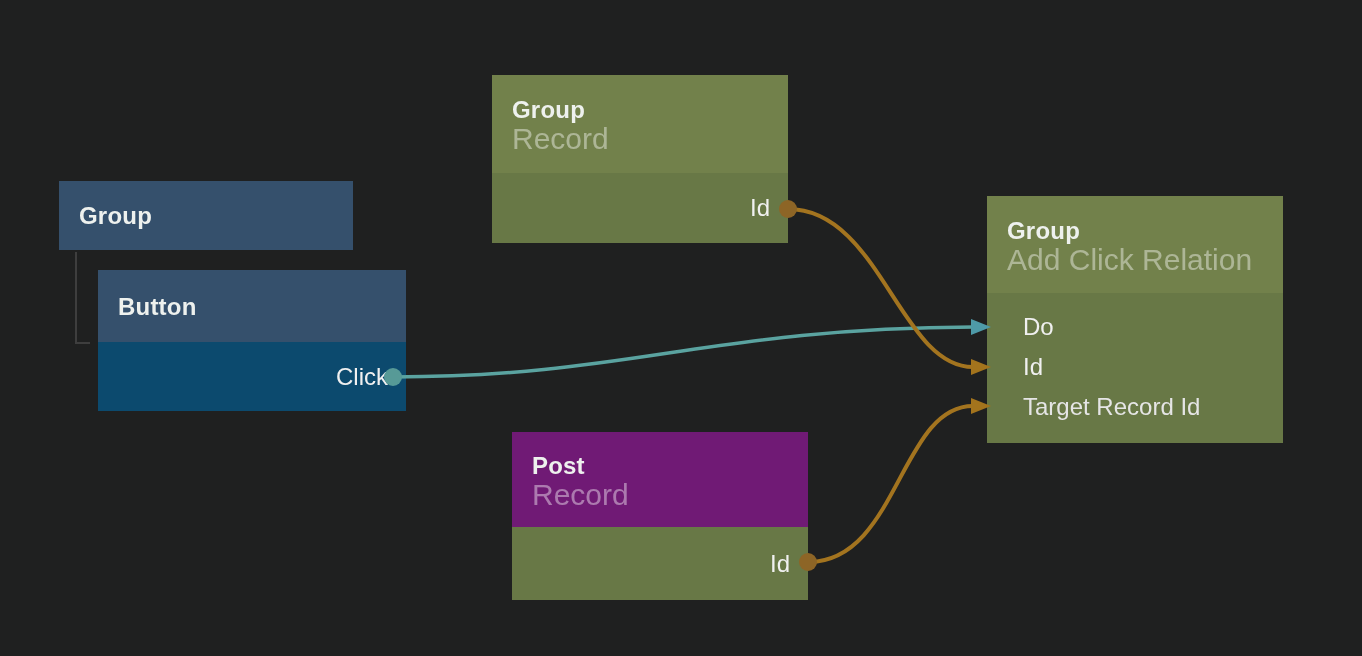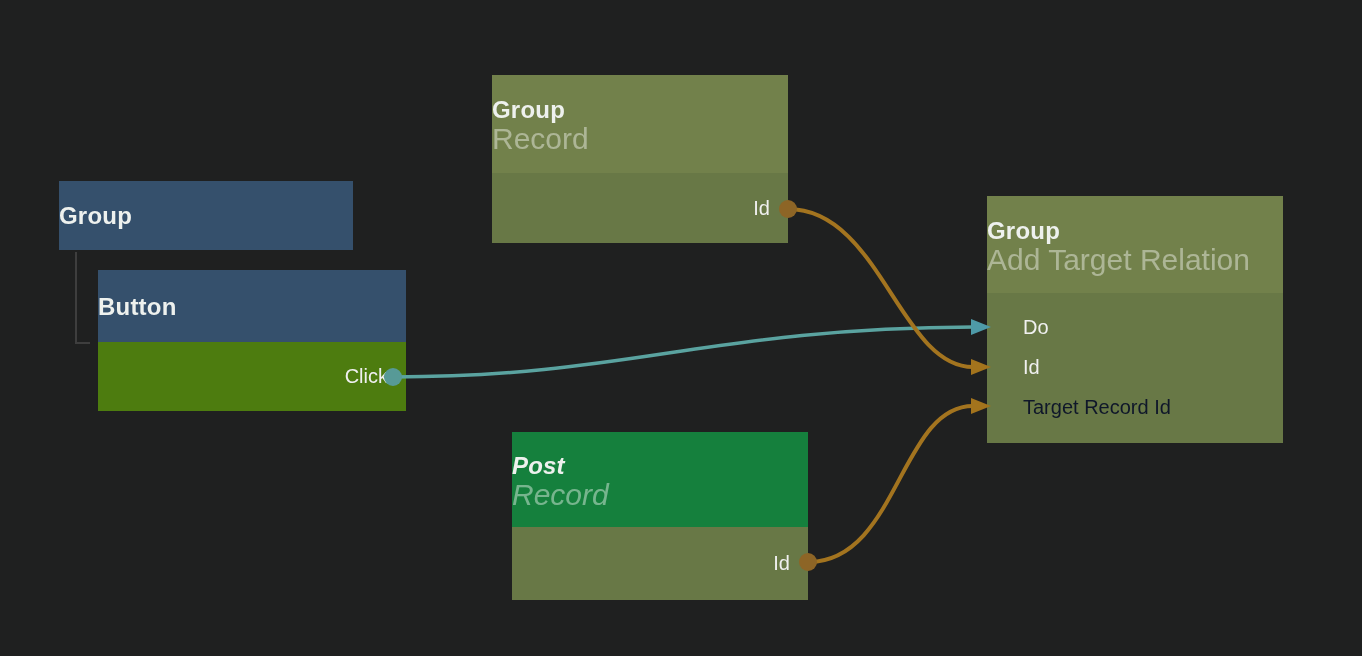--- a/index.html
+++ b/index.html
@@ -16,20 +16,21 @@
   }
   .node {
     position: absolute;
     display: flex;
     flex-direction: column;
   }
   .node-header {
     display: flex;
     flex-direction: column;
     justify-content: center;
+    padding-left: 20px;
     flex: 0 0 auto;
   }
   .node-title {
     font-size: 24px;
     font-weight: 600;
     line-height: 29px;
     letter-spacing: 0.2px;
   }
   .node-subtitle {
     font-size: 30px;
@@ -50,21 +51,21 @@
     height: 100%;
   }
   .port-row-in {
     display: flex;
     align-items: center;
     padding-left: 36px;
     height: 40px;
     flex: 0 0 auto;
   }
   .port-label {
-    font-size: 20px;
+    font-size: 24px;
     font-weight: 400;
   }
   .wire-layer {
     position: absolute;
     left: 0;
     top: 0;
   }
 </style>
 </head>
 <body>
@@ -74,65 +75,65 @@
   <div class="node" style="left:59px; top:181px; width:294px; height:69px;">
     <div class="node-header" style="height: 69px; background-color: rgb(53, 80, 108);">
       <div class="node-title" style="color: rgb(238, 241, 238);">Group</div>
     </div>
   </div>
 
   <div class="node" style="left:98px; top:270px; width:308px; height:141px;">
     <div class="node-header" style="height: 72px; background-color: rgb(53, 80, 108);">
       <div class="node-title" style="color: rgb(238, 241, 238);">Button</div>
     </div>
-    <div class="node-body" style="background-color: #4d7c0f;">
+    <div class="node-body" style="background-color: #0c4a6e;">
       <div class="port-row-out">
         <span class="port-label" style="color: rgb(240, 240, 240);">Click</span>
       </div>
     </div>
   </div>
 
   <div class="node" style="left:492px; top:75px; width:296px; height:168px;">
     <div class="node-header" style="height: 98px; background-color: rgb(114, 129, 75);">
       <div class="node-title" style="color: rgb(238, 241, 238);">Group</div>
       <div class="node-subtitle" style="color: rgba(255, 255, 255, 0.42);">Record</div>
     </div>
     <div class="node-body" style="background-color: rgb(104, 120, 70);">
       <div class="port-row-out">
         <span class="port-label" style="color: rgb(240, 240, 240);">Id</span>
       </div>
     </div>
   </div>
 
   <div class="node" style="left:512px; top:432px; width:296px; height:168px;">
-    <div class="node-header" style="height: 95px; background-color: #15803d; font-style: italic;">
+    <div class="node-header" style="height: 95px; background-color: #701a75;">
       <div class="node-title" style="color: rgb(238, 241, 238);">Post</div>
       <div class="node-subtitle" style="color: rgba(255, 255, 255, 0.42);">Record</div>
     </div>
     <div class="node-body" style="background-color: rgb(104, 120, 70);">
       <div class="port-row-out">
         <span class="port-label" style="color: rgb(240, 240, 240);">Id</span>
       </div>
     </div>
   </div>
 
   <div class="node" style="left:987px; top:196px; width:296px; height:247px;">
     <div class="node-header" style="height: 97px; background-color: rgb(114, 129, 75);">
       <div class="node-title" style="color: rgb(238, 241, 238);">Group</div>
-      <div class="node-subtitle" style="color: rgba(255, 255, 255, 0.42);">Add Target Relation</div>
+      <div class="node-subtitle" style="color: rgba(255, 255, 255, 0.42);">Add Click Relation</div>
     </div>
     <div class="node-body" style="justify-content: flex-start; padding-top: 14px; background-color: rgb(104, 120, 70);">
       <div class="port-row-in">
         <span class="port-label" style="color: rgb(240, 240, 240);">Do</span>
       </div>
       <div class="port-row-in">
         <span class="port-label" style="color: rgb(240, 240, 240);">Id</span>
       </div>
       <div class="port-row-in">
-        <span class="port-label" style="color: #0f172a; text-align: center;">Target Record Id</span>
+        <span class="port-label" style="color: #e5e5e5; text-align: center;">Target Record Id</span>
       </div>
     </div>
   </div>
 
   <svg class="wire-layer" width="1362" height="656" viewBox="0 0 1362 656">
 
     <path d="M76,252 L76,343 L90,343" fill="none" stroke-width="2" stroke="#3e3e3e"></path>
 
     <path d="M393,377 C630,377 710,328 973,327" fill="none" stroke-width="3.5" stroke-linecap="round" stroke="#5aa3a0"></path>
     <polygon points="971,319 991,327 971,335" fill="#4e9aa8"></polygon>

